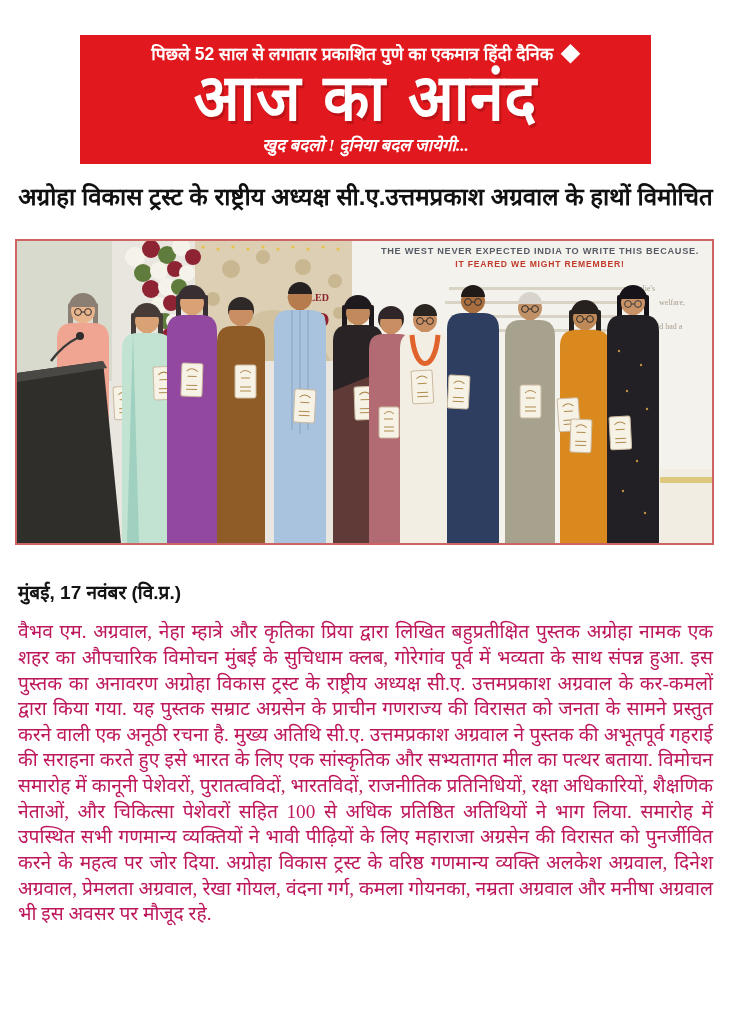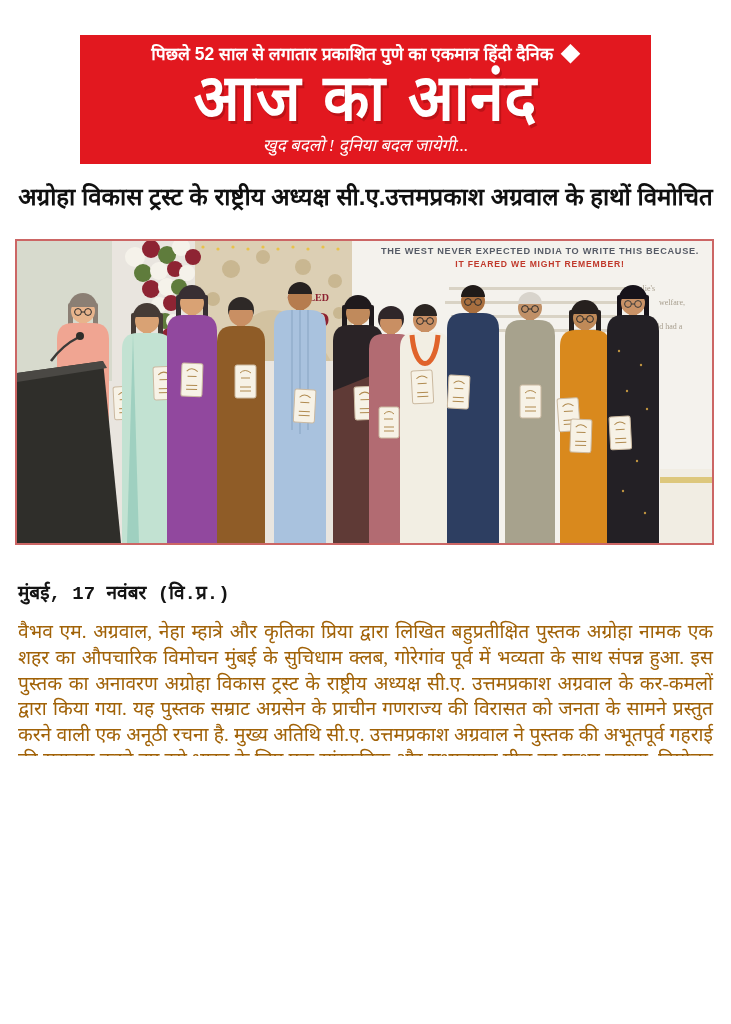--- a/index.html
+++ b/index.html
@@ -1,19 +1,19 @@
 <!DOCTYPE html>
 <html><head>
 <meta charset="utf-8">
 <style>
   * { box-sizing: border-box; }
   html,body { margin:0; padding:0; background:#ffffff; }
   .page {
     position: relative;
-    width: 731px; height: 756px;
+    width: 731px; height: 1024px;
     background: #ffffff;
     overflow: hidden;
     font-family: "Liberation Serif", serif;
     color: #141414;
   }
   
   .masthead {
     width: 571px; margin: 35px auto 0;
     background: #e2181f;
     color: #ffffff;
@@ -29,21 +29,21 @@
   .masthead .title {
     font-family: "DejaVu Sans", sans-serif;
     font-weight: 800; font-size: 60px; line-height: 1.12;
     letter-spacing: 1px;
     transform: scaleY(1.08);
     text-shadow: 2px 3px 0 rgba(130,10,10,.38);
     white-space: nowrap;
   }
   .masthead .tagline {
     font-family: "Liberation Serif", serif;
-    font-style: italic; font-weight: normal; font-size: 17px; margin-top: 2px;
+    font-style: italic; font-weight: bold; font-size: 17px; margin-top: 2px;
   }
   
   .subheadline {
     margin-top: 15px;
     text-align: center;
     font-family: "Liberation Sans", sans-serif;
     font-weight: bold; font-size: 24px;
     color: #101010;
   }
   
@@ -58,28 +58,28 @@
   .headline {
     margin-top: 24px;
     text-align: center;
     font-family: "Liberation Sans", sans-serif;
     font-weight: 800; font-size: 25px;
     color: #23a7e0;
   }
   .dateline {
     margin: 34px 18px 0;
     font-weight: bold; font-size: 19px;
-    font-family: Liberation Mono, monospace;
+    font-family: Liberation Sans, sans-serif;
   }
   .body-text {
     margin: 14px 18px 0;
     font-size: 19.2px; line-height: 1.335;
     text-align: justify;
     font-family: "Liberation Serif", serif;
-    color: #a16207;
+    color: #be185d;
   }
 </style>
 </head>
 <body>
 
 <div class="page">
 
   <div class="masthead">
     <div class="top-banner">
       <span>पिछले 52 साल से लगातार प्रकाशित पुणे का एकमात्र हिंदी दैनिक</span>

